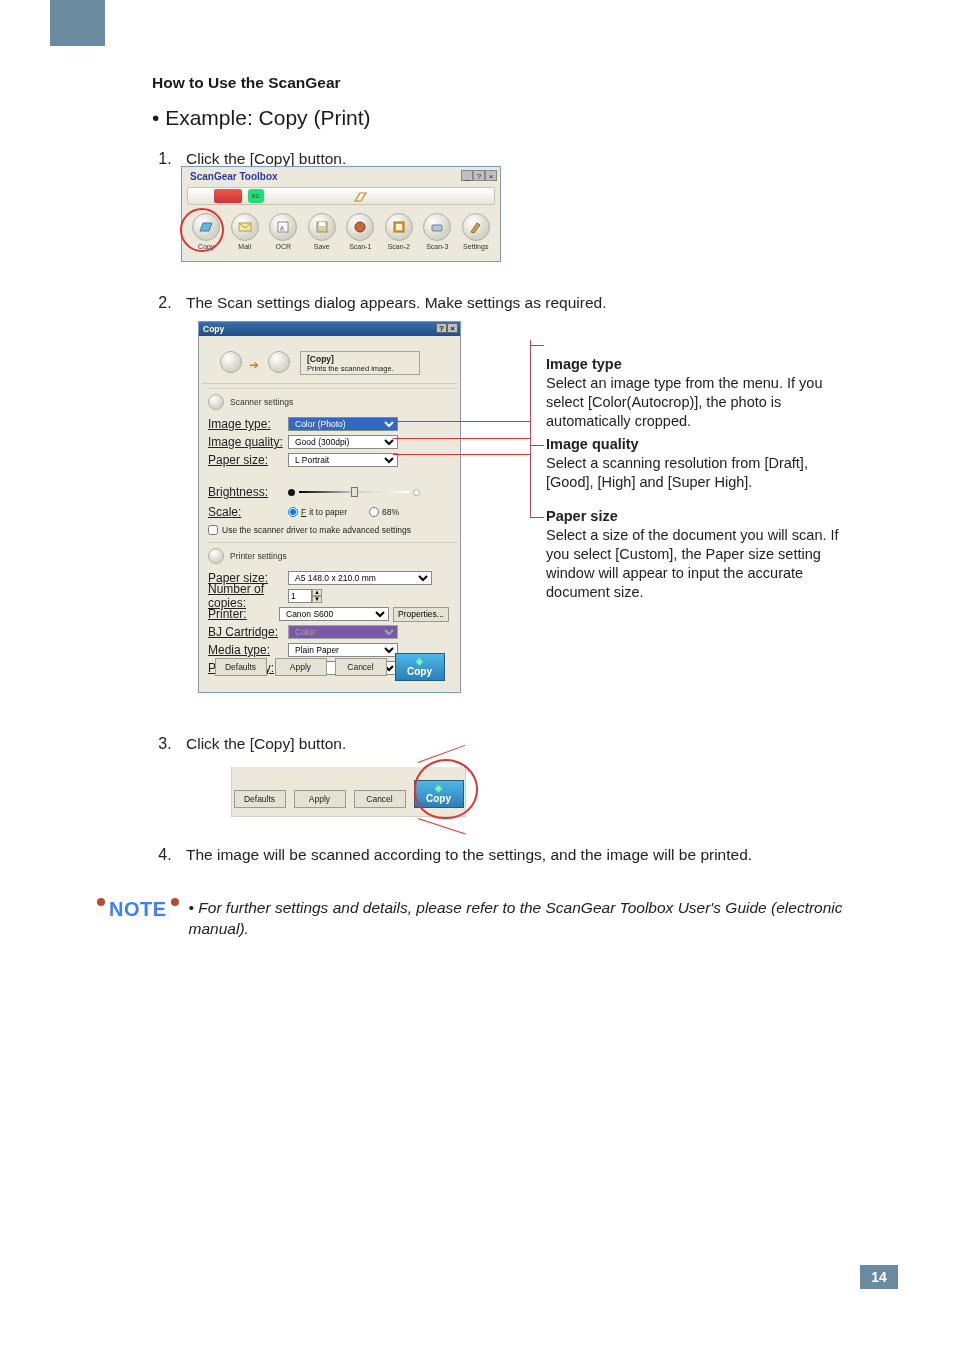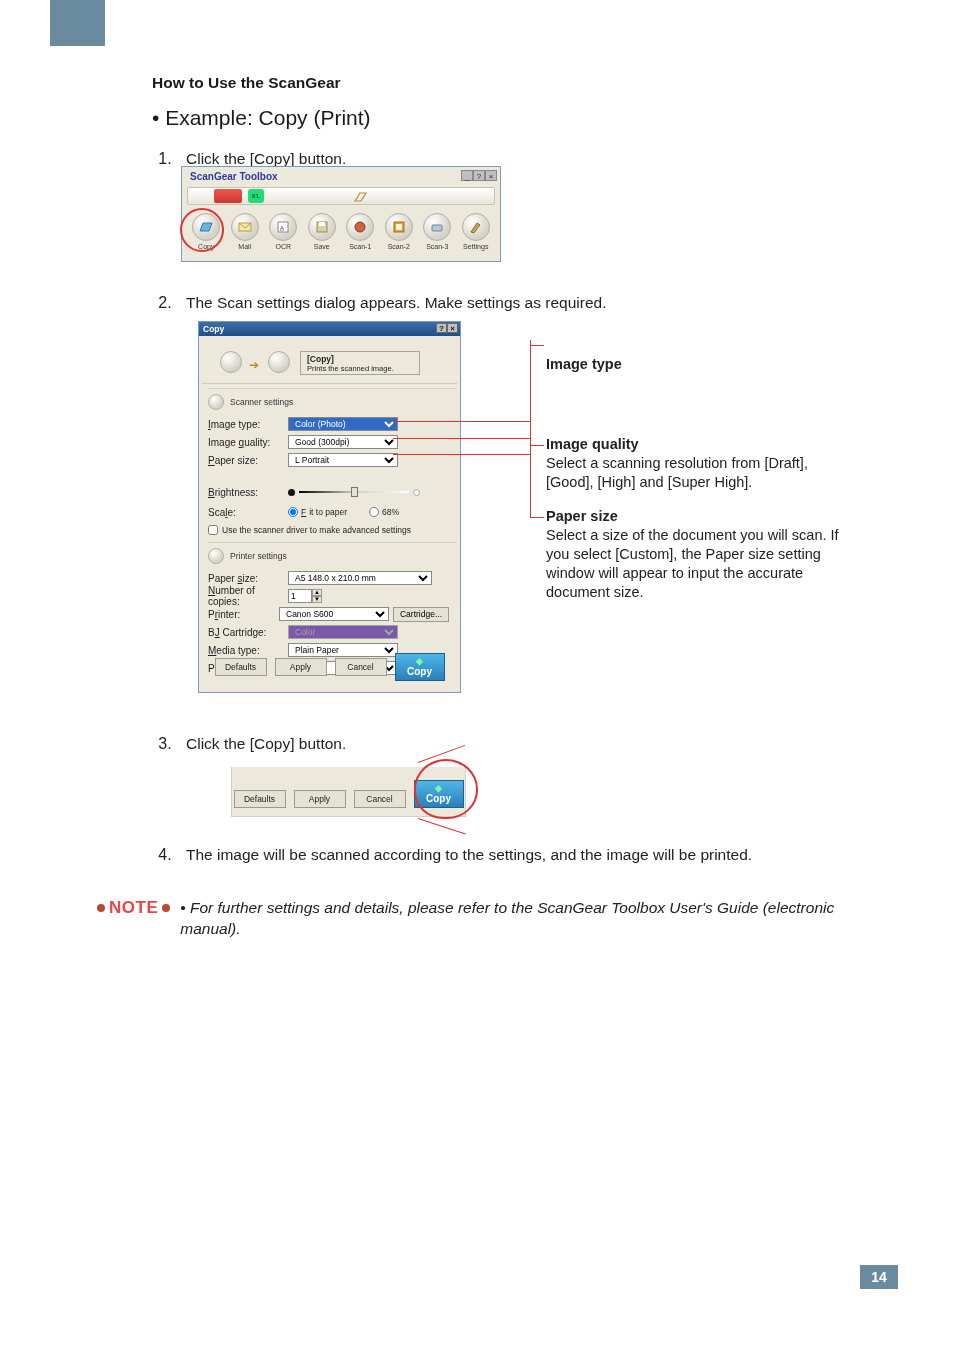--- a/index.html
+++ b/index.html
@@ -50,21 +50,21 @@
   .dlg-hdr { position: relative; height: 46px; border-bottom: 1px solid #cfccc0; margin-bottom: 4px; }
   .dlg-hdr .ic { position: absolute; top: 13px; width: 22px; height: 22px; border-radius: 50%; background: radial-gradient(circle at 35% 30%, #fff, #d9d7cc 60%, #c7c5b9); border: 1px solid #b2b0a3; }
   .dlg-hdr .arrow { position: absolute; left: 47px; top: 20px; font-size: 12px; color: #c08a2a; }
   .dlg-hdr .box { position: absolute; left: 98px; top: 13px; width: 120px; height: 24px; border: 1px solid #a7a598; padding: 2px 6px; }
   .dlg-hdr .box .ln1 { font-weight: 700; font-size: 8.5px; }
   .dlg-hdr .box .ln2 { font-size: 7.5px; }
   .grp-hdr { display: flex; align-items: center; gap: 6px; font-size: 8.5px; color: #333; margin: 4px 0 6px 6px; border-top: 1px solid #d3d0c4; padding-top: 5px; }
   .grp-hdr:first-of-type { border-top: none; padding-top: 0; }
   .grp-hdr .mini { width: 16px; height: 16px; border-radius: 50%; background: radial-gradient(circle at 35% 30%, #fff, #d9d7cc 60%, #c7c5b9); border: 1px solid #b2b0a3; }
   .row { display: flex; align-items: center; height: 16px; margin-bottom: 2px; }
-  .row .lbl { width: 86px; padding-left: 6px; font-size: 10px; }
+  .row .lbl { width: 86px; padding-left: 6px; font-size: 12px; text-decoration: underline; }
   .row .ctrl { flex: 1; display: flex; align-items: center; gap: 4px; padding-right: 8px; }
   .row select, .row input[type=text] {
     font-size: 8.5px; height: 14px; background: #fff; border: 1px solid #888; padding: 0 2px; width: 110px;
   }
   .row input.tiny { width: 24px; }
   .row .sel-hi { background: #316ac5 !important; color: #fff; }
   .row .spinner { display: inline-flex; align-items: center; }
   .row .spinner button { width: 10px; height: 7px; font-size: 6px; line-height: 5px; padding: 0; background: #e4e1d5; border: 1px solid #999; }
   .row .radio { display: inline-flex; align-items: center; gap: 3px; font-size: 8.5px; }
   .row .radio input { width: 10px; height: 10px; }
@@ -100,21 +100,21 @@
   .step3-circle {
     position: absolute; left: 414px; top: 759px; width: 64px; height: 60px;
     border: 2px solid #d33; border-radius: 50% 50% 48% 46%;
     pointer-events: none;
   }
   .step3-lead1 { position: absolute; border-top: 1px solid #d33; height: 0; }
   .step3-lead2 { position: absolute; border-top: 1px solid #d33; height: 0; }
 
   
   .note-row { position: absolute; left: 97px; top: 898px; right: 75px; display: flex; align-items: flex-start; gap: 10px; }
-  .note-badge { font-family: Arial Black, Arial, sans-serif; font-size: 17px; font-weight: 900; letter-spacing: 0.5px; color: #ef4444; display: flex; align-items: center; gap: 4px; }
+  .note-badge { font-family: Arial Black, Arial, sans-serif; font-size: 20px; font-weight: 900; letter-spacing: 0.5px; color: #3b82f6; display: flex; gap: 4px; }
   .note-badge .dot { width: 8px; height: 8px; border-radius: 4px; background: #b94a32; }
   .note-text { font-style: italic; font-size: 15.5px; line-height: 1.35; }
 
   
   .pagenum { position: absolute; right: 56px; bottom: 60px; width: 38px; height: 24px; background: #6a8aa0; color: #fff; font-weight: 700; text-align: center; line-height: 24px; font-size: 14px; }
 
   select:disabled, input:disabled { color: #888; background: #4c1d95; }
   .u { text-decoration: underline; text-underline-offset: 1px; }
 </style>
 </head>
@@ -321,21 +321,21 @@
             <button>▲</button>
             <button>▼</button>
           </span>
         </span>
       </div>
     </div>
     <div class="row">
       <div class="lbl">P<span class="u">r</span>inter:</div>
       <div class="ctrl">
         <select><option>Canon S600</option></select>
-        <button class="b props-btn" style="height:15px;font-size:8.5px;background:#e4e1d5;border:1px solid #9c9a8e;">Cartridge...</button>
+        <button class="b props-btn" style="height:15px;font-size:8.5px;background:#e4e1d5;border:1px solid #9c9a8e;">Properties...</button>
       </div>
     </div>
     <div class="row">
       <div class="lbl">B<span class="u">J</span> Cartridge:</div>
       <div class="ctrl">
           <select disabled=""><option>Color</option></select>
         </div>
     </div>
     <div class="row">
       <div class="lbl"><span class="u">M</span>edia type:</div>
@@ -367,20 +367,21 @@
 <div class="leader-vert" style="left:530px; top:345px; height:115px;"></div>
 <div class="leader" style="left:530px; top:345px; width:14px;"></div>
 <div class="leader" style="left:393px; top:438px; width:137px;"></div>
 <div class="leader" style="left:530px; top:445px; width:14px;"></div>
 <div class="leader" style="left:393px; top:454px; width:137px;"></div>
 <div class="leader-vert" style="left:530px; top:445px; height:72px;"></div>
 <div class="leader" style="left:530px; top:517px; width:14px;"></div>
 
 <div class="ann" style="left:546px; top:356px; width:312px;">
   <strong>Image type</strong>
+  <p>Select an image type from the menu. If you select [Color(Autocrop)], the photo is automatically cropped.</p>
 </div>
 <div class="ann" style="left:546px; top:436px; width:312px;">
   <strong>Image quality</strong>
   <p>Select a scanning resolution from [Draft], [Good], [High] and [Super High].</p>
 </div>
 <div class="ann" style="left:546px; top:508px; width:312px;">
   <strong>Paper size</strong>
   <p>Select a size of the document you will scan. If you select [Custom], the Paper size setting window will appear to input the accurate document size.</p>
 </div>
 

